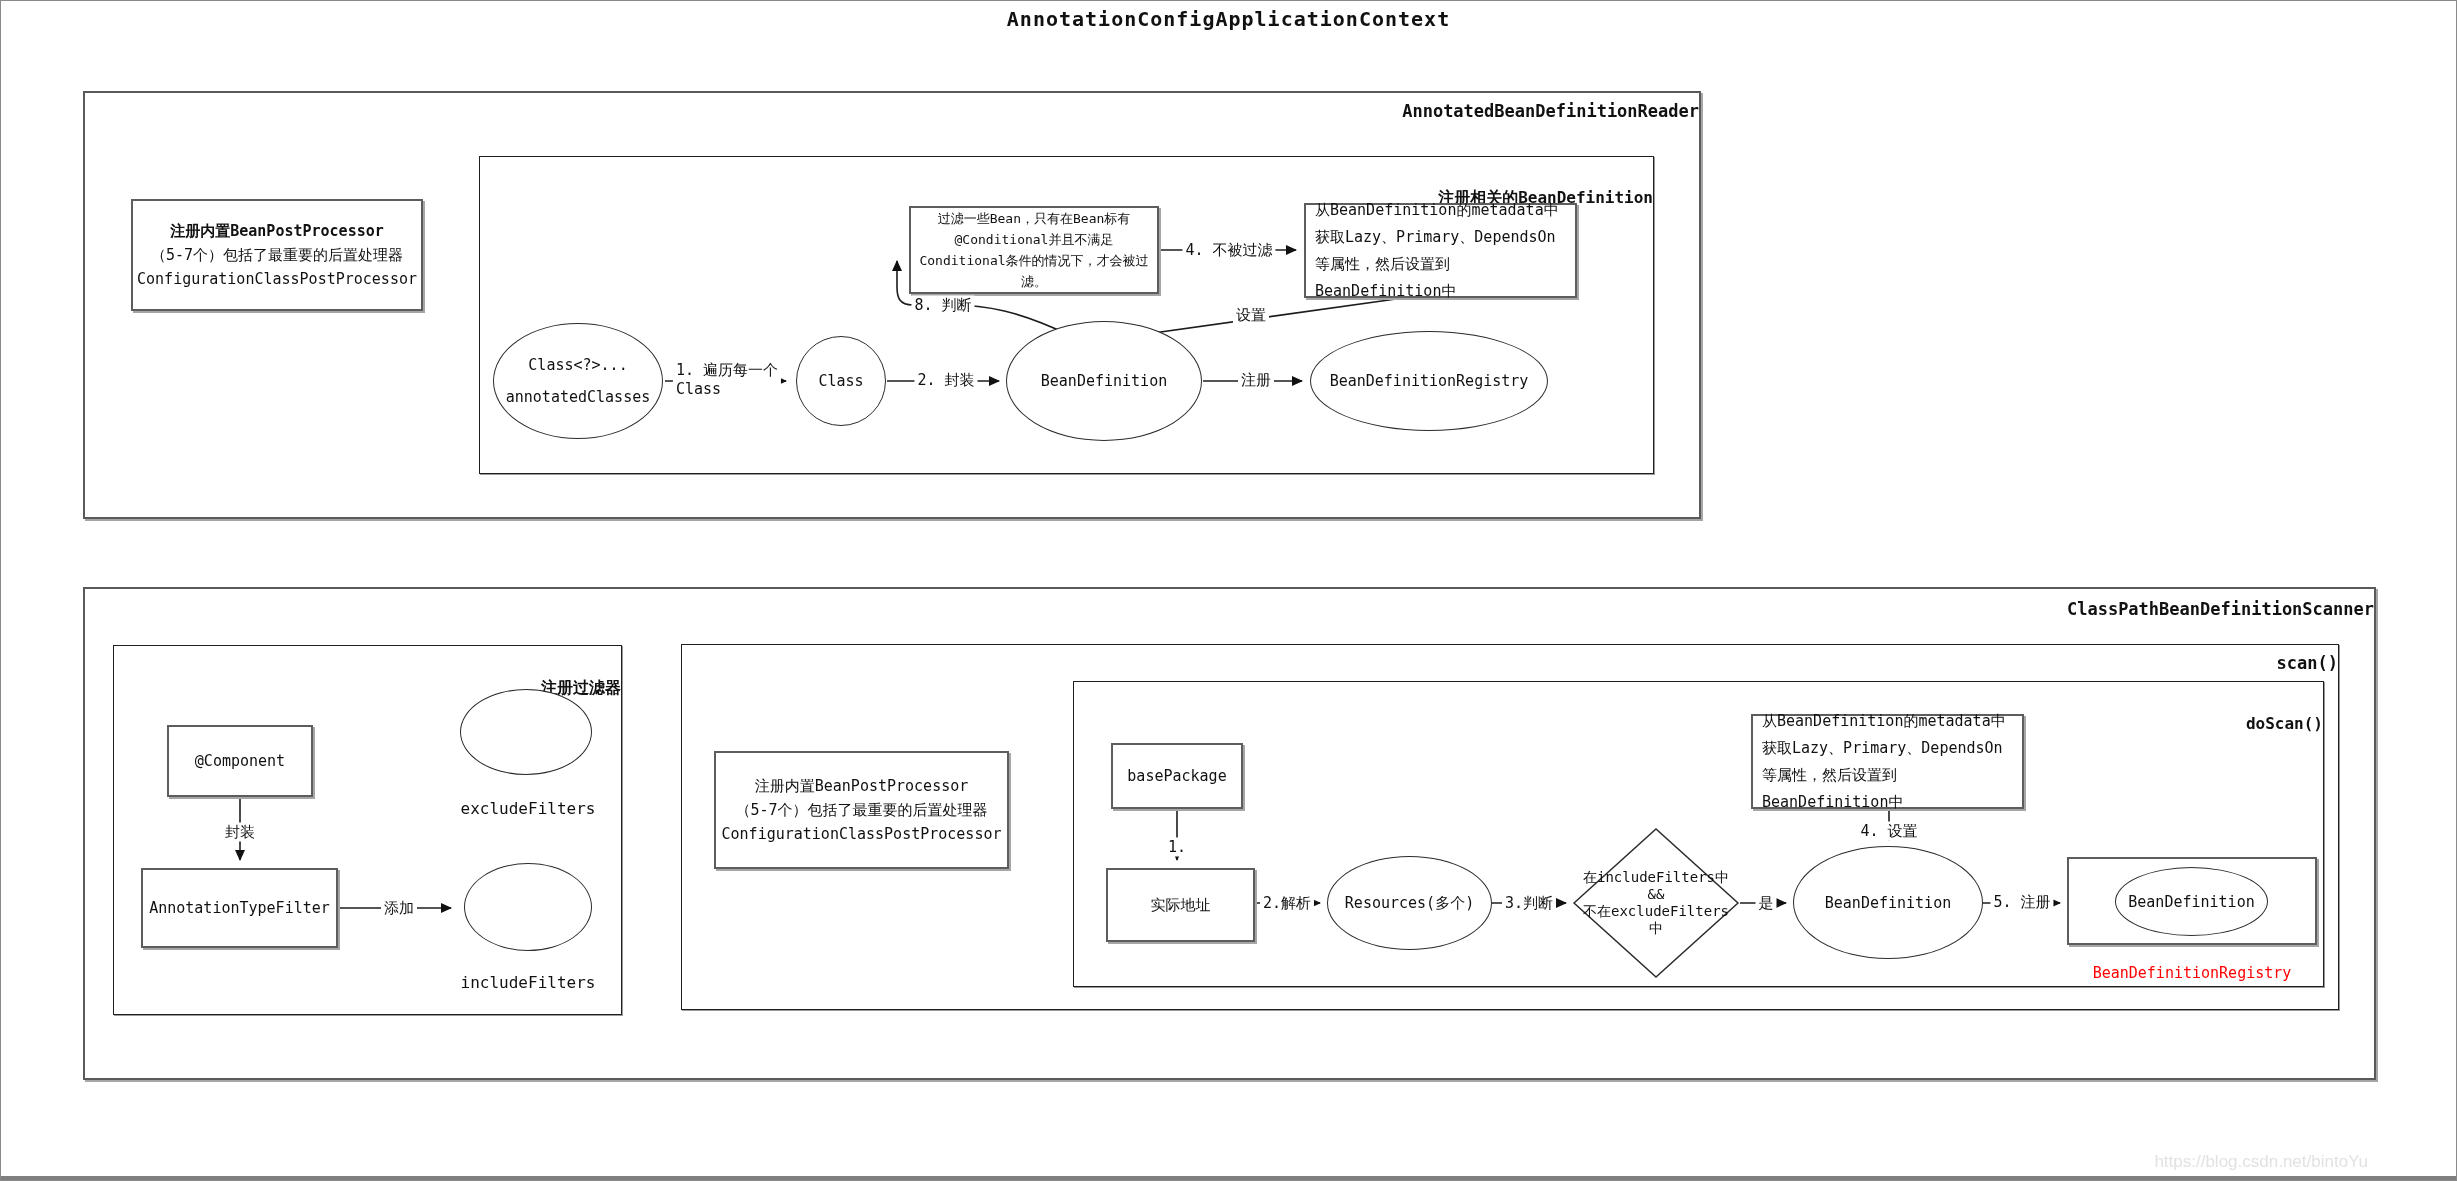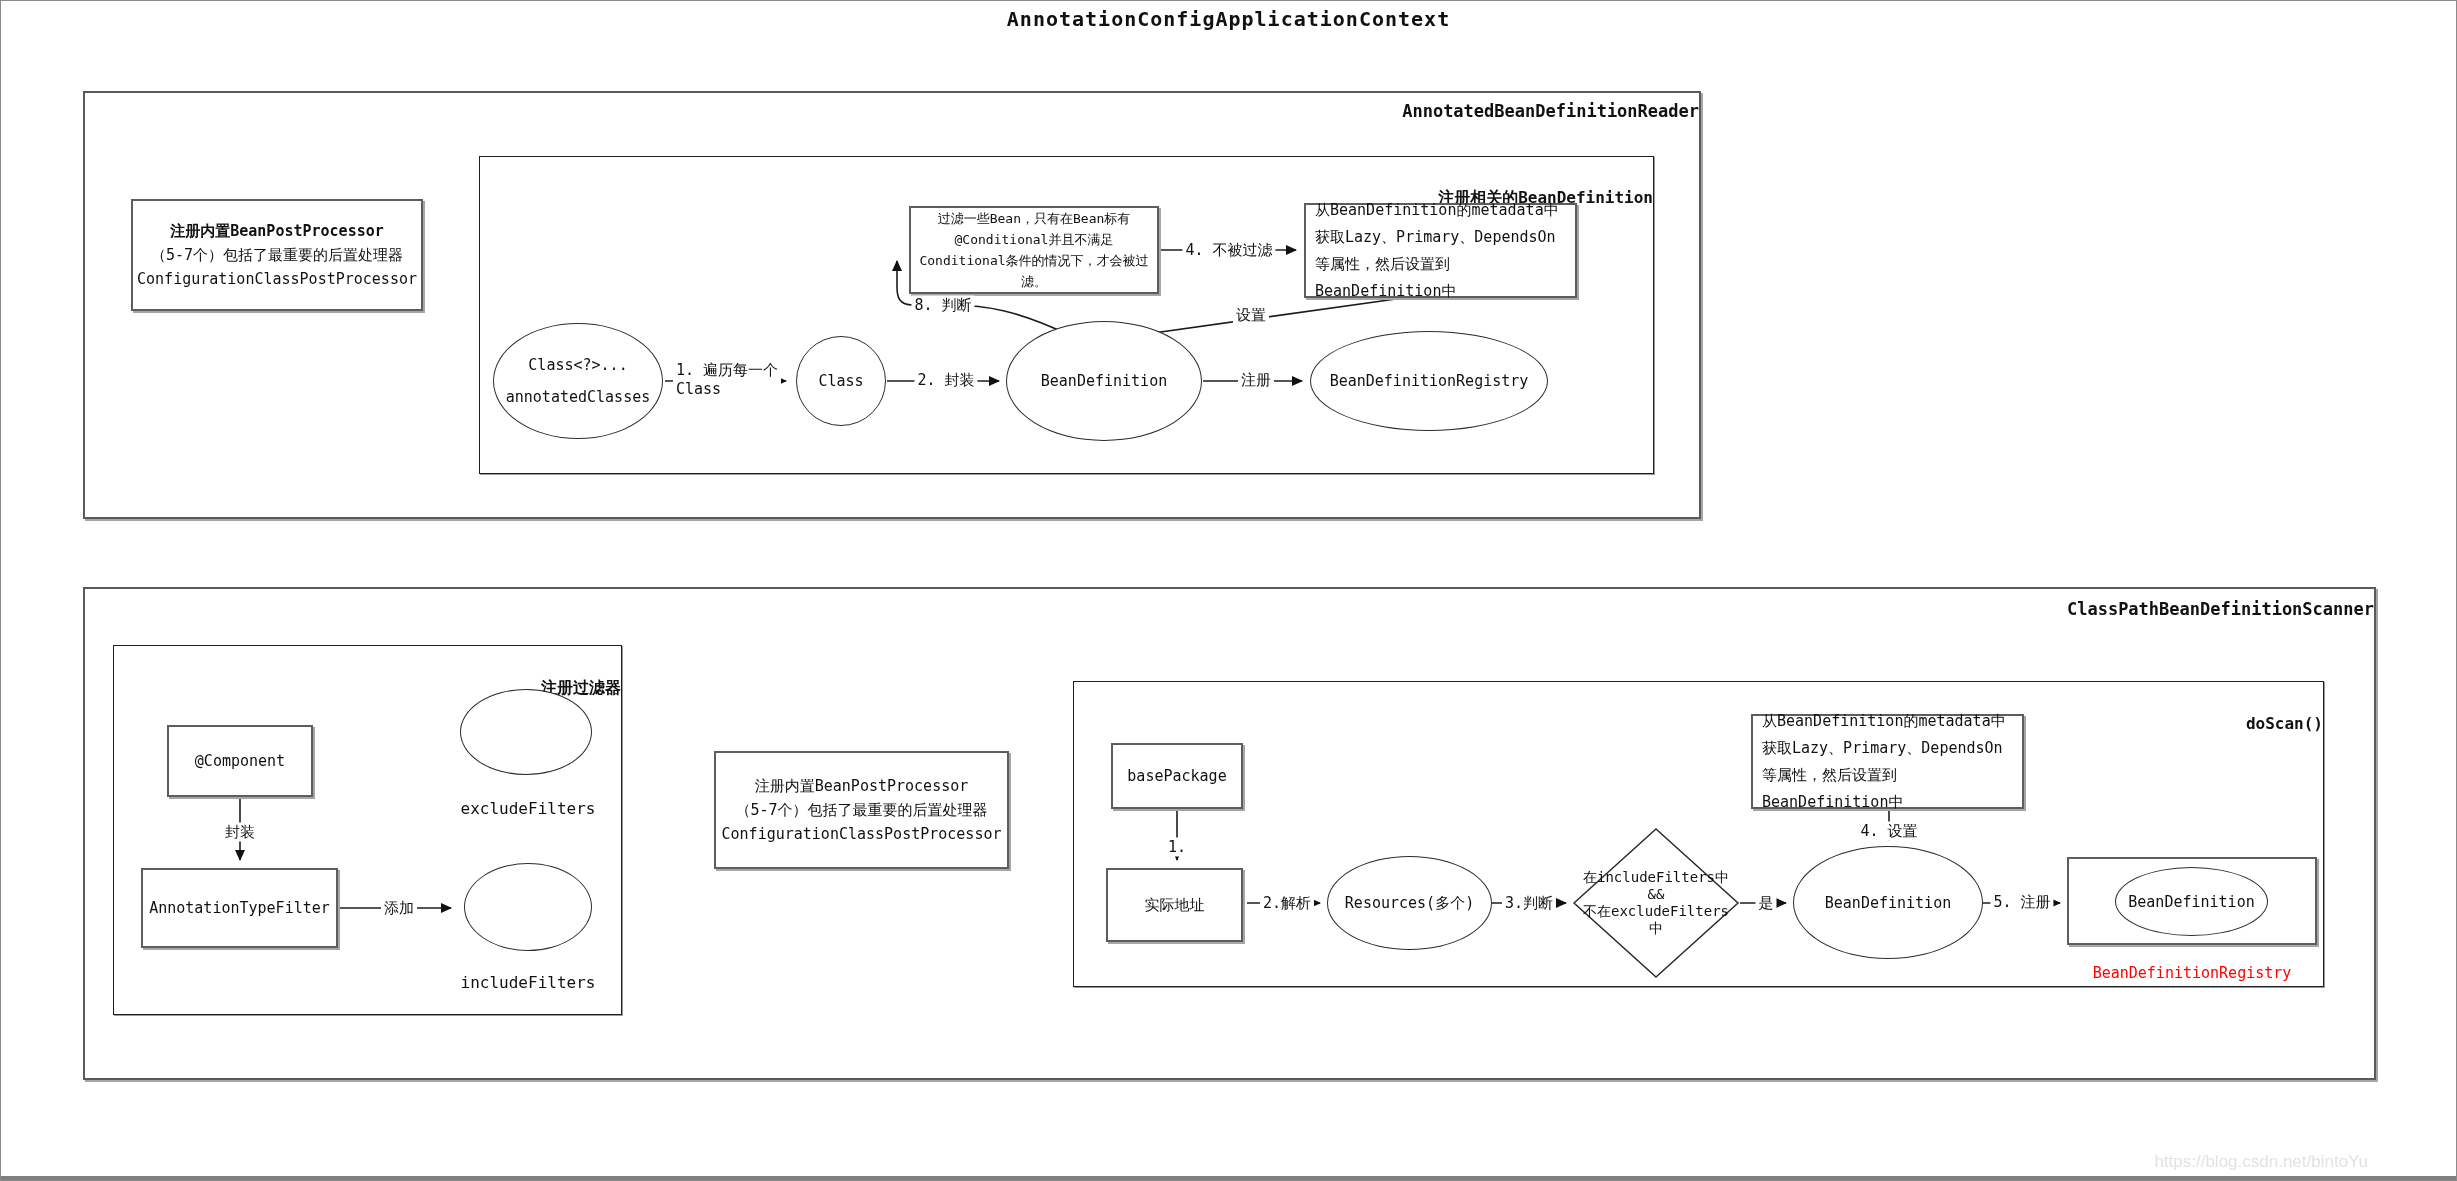--- a/index.html
+++ b/index.html
@@ -118,34 +118,37 @@
   <div class="lbl lbl--free" style="left:527px;top:807px;">excludeFilters</div>
 
   <div class="box" style="left:140px;top:867px;width:197px;height:80px;">AnnotationTypeFilter</div>
 
   <div class="ellipse" style="left:463px;top:862px;width:128px;height:88px;"></div>
   <div class="lbl lbl--free" style="left:527px;top:981px;">includeFilters</div>
 
   <div class="lbl" style="left:239px;top:831px;">封装</div>
   <div class="lbl" style="left:398px;top:907px;">添加</div>
 
+  <div class="group group--dark" style="left:680px;top:643px;width:1658px;height:366px;">
+    <div class="gtitle" style="top:8px;">scan()</div>
+  </div>
 
   <div class="box note" style="left:713px;top:750px;width:295px;height:118px;">
     <div>注册内置BeanPostProcessor</div>
     <div>（5-7个）包括了最重要的后置处理器</div>
     <div>ConfigurationClassPostProcessor</div>
   </div>
 
   <div class="group group--dark" style="left:1072px;top:680px;width:1251px;height:306px;">
     <div class="gtitle gtitle--m" style="top:8px;">doScan()</div>
   </div>
 
   <div class="box" style="left:1110px;top:742px;width:132px;height:66px;">basePackage</div>
 
-  <div class="box" style="left:1105px;top:867px;width:137px;height:74px;">实际地址</div>
+  <div class="box" style="left:1105px;top:867px;width:149px;height:74px;">实际地址</div>
 
   <div class="ellipse" style="left:1326px;top:855px;width:165px;height:94px;">Resources(多个)</div>
 
   <div class="diamond-text" style="left:1655px;top:902px;">
     <div>在includeFilters中</div>
     <div>&amp;&amp;</div>
     <div>不在excludeFilters</div>
     <div>中</div>
   </div>
 

